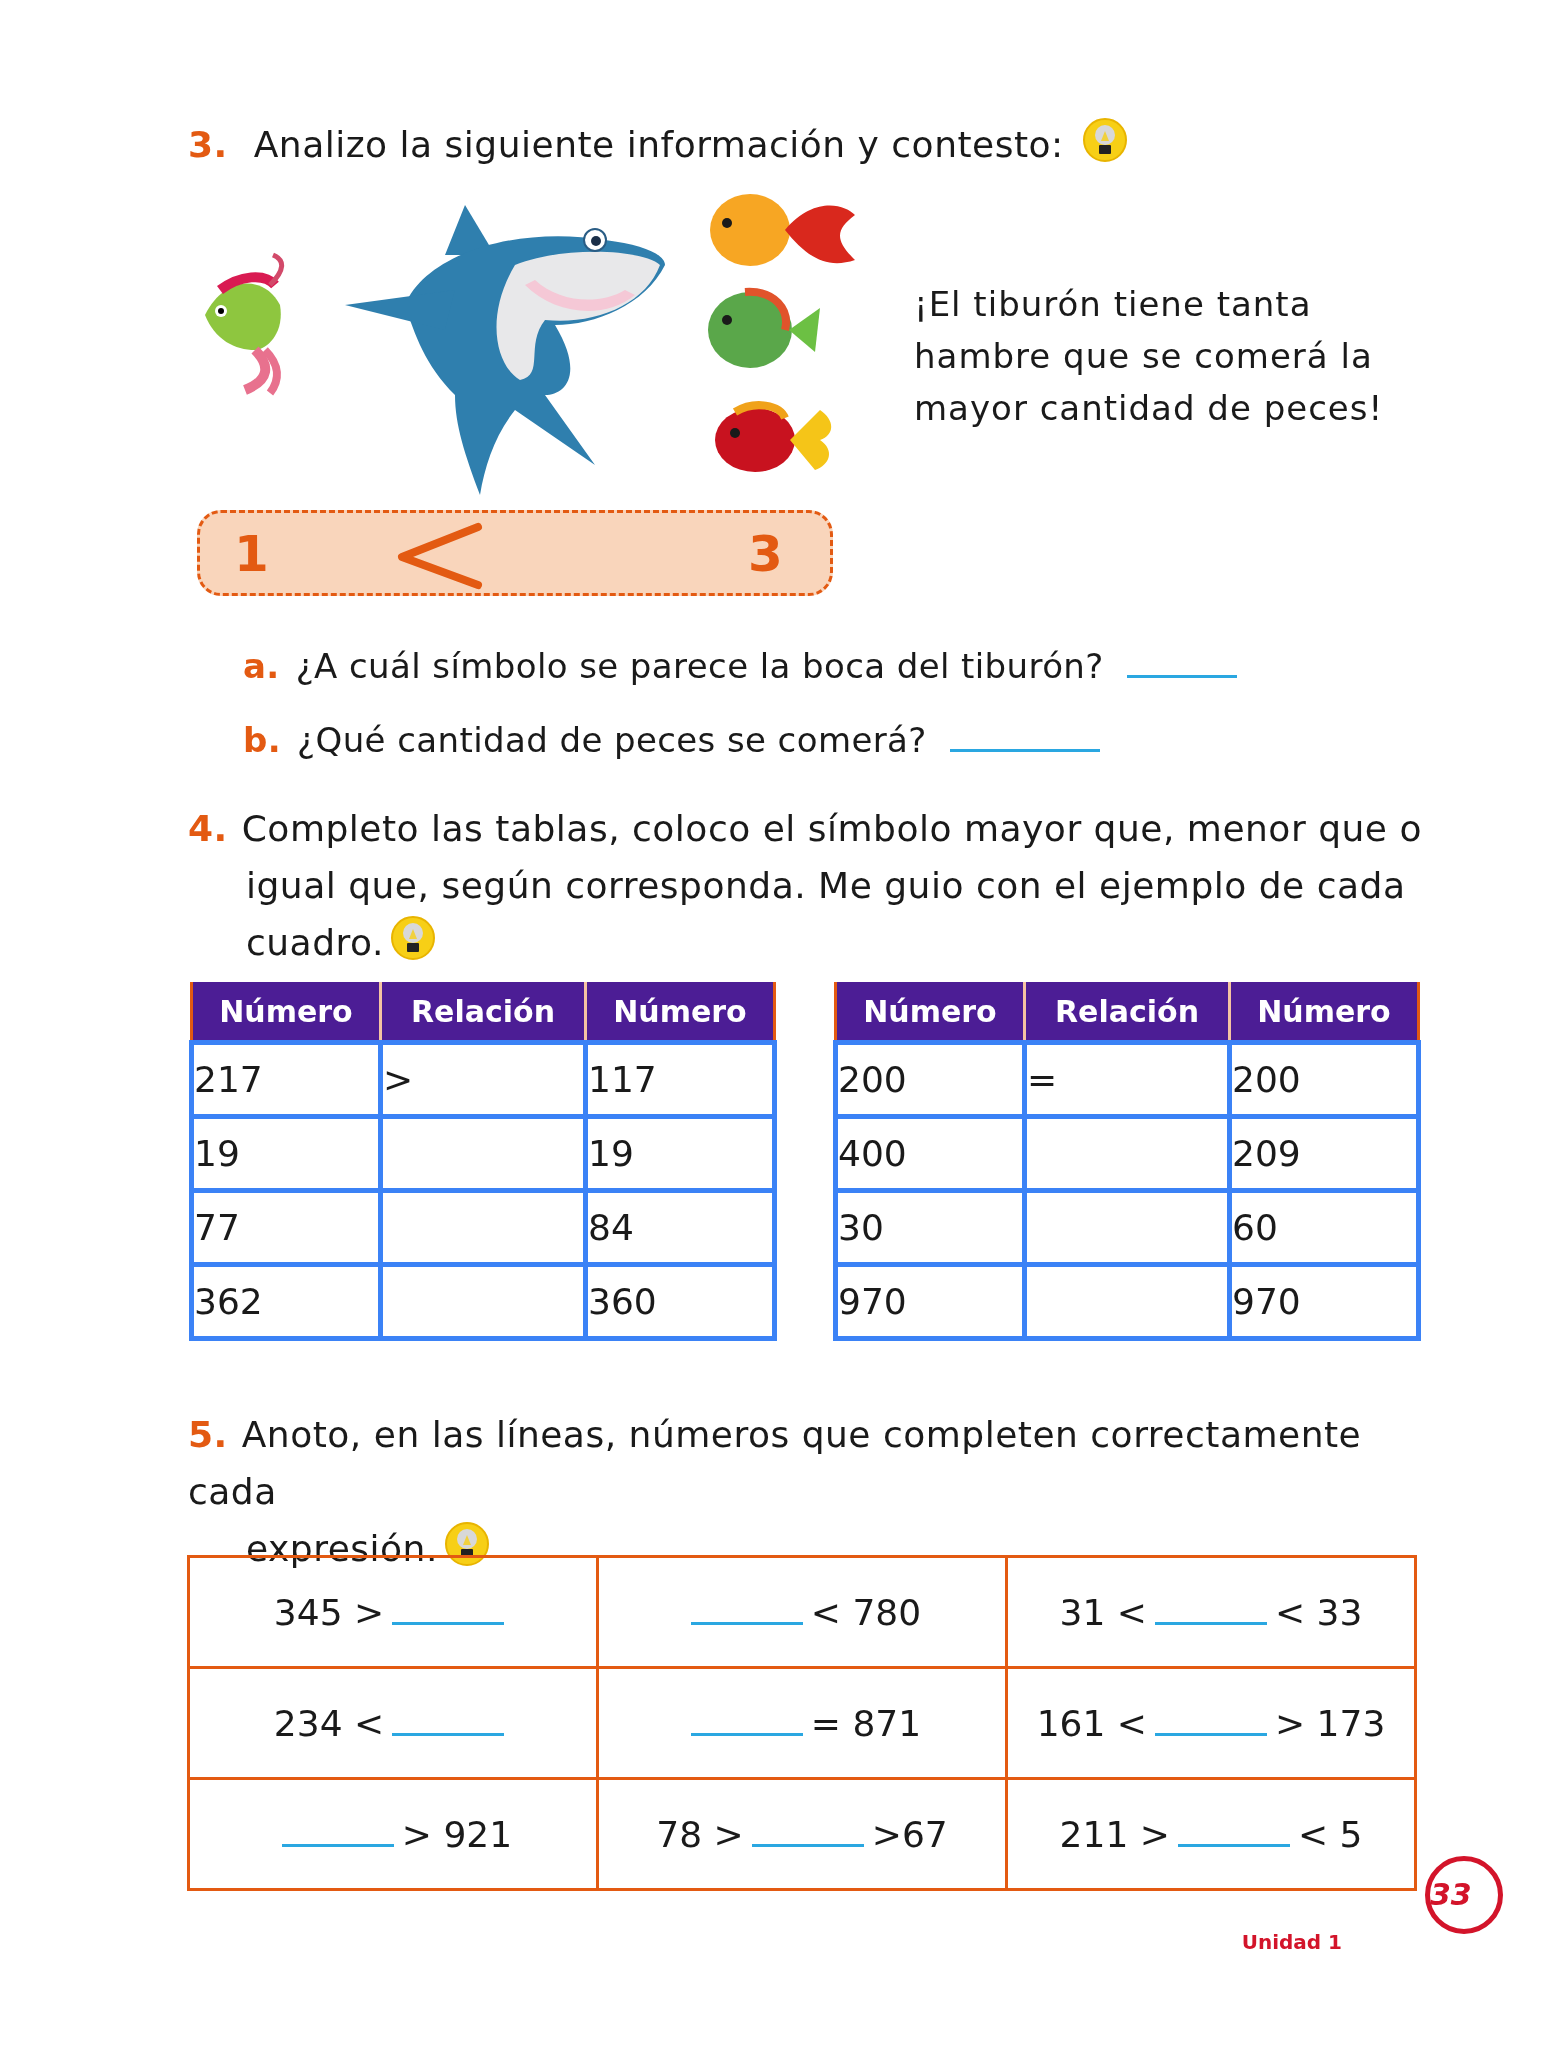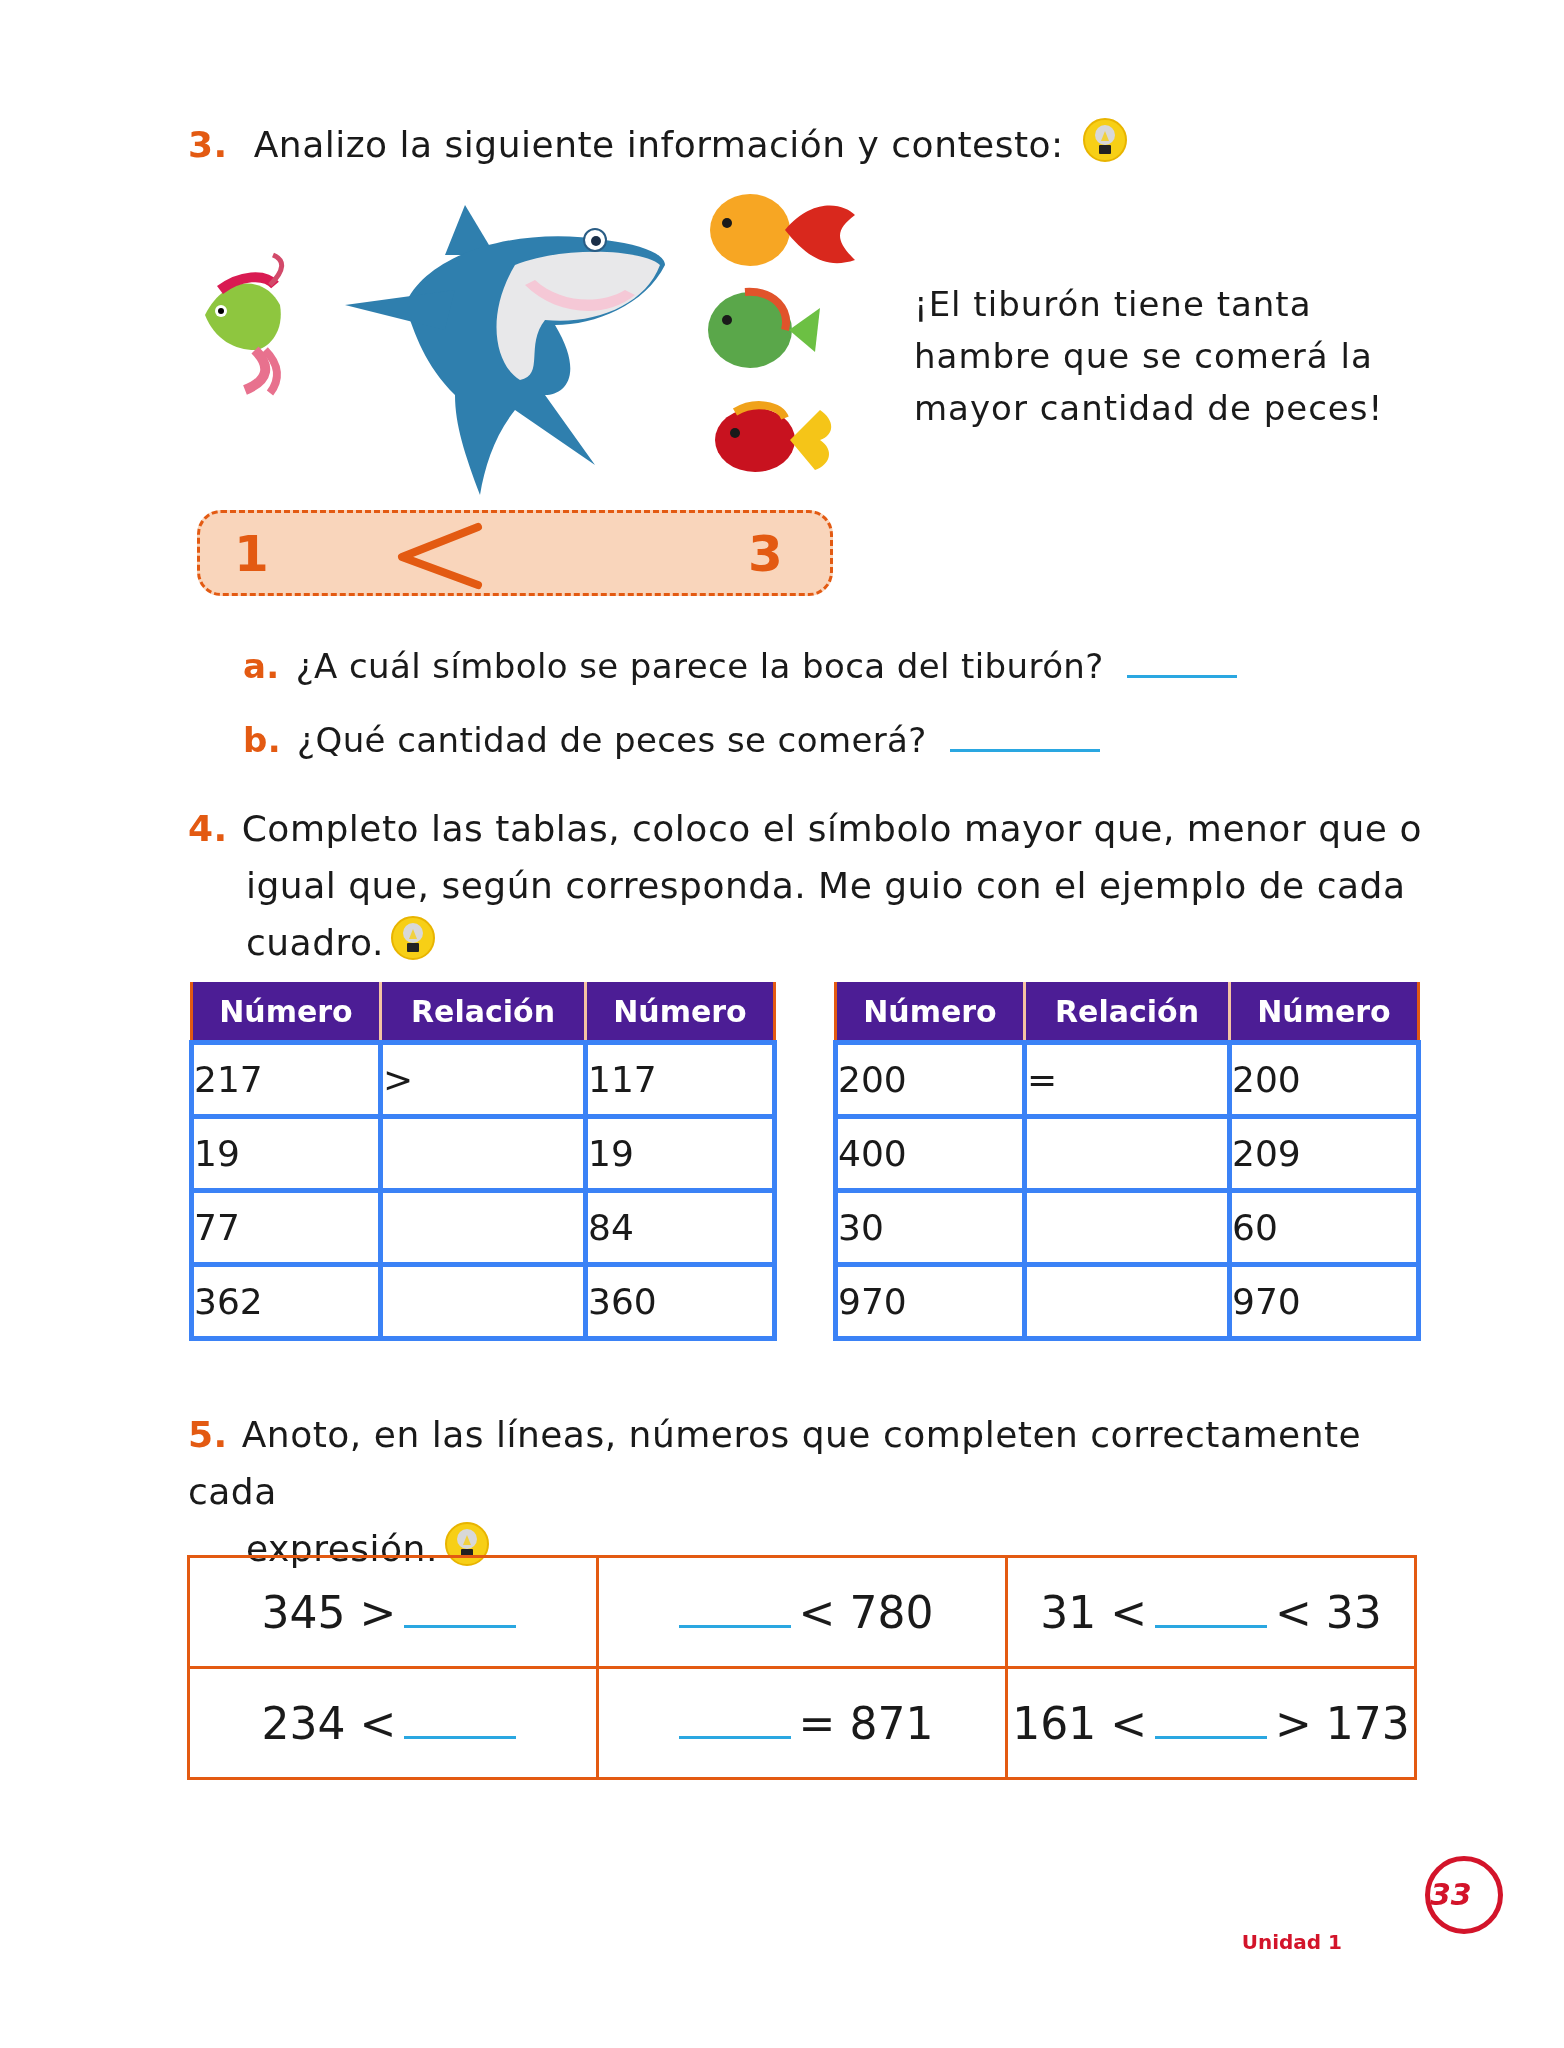--- a/index.html
+++ b/index.html
@@ -20,21 +20,21 @@
 
   
   table.cmp { position:absolute; border-collapse:collapse; }
   table.cmp th { background:#4c1d95; color:#ffffff; font-size:30px; font-weight:bold;
                  height:58px; border-left:3px solid #f6c3a2; border-right:3px solid #f6c3a2; padding:0; }
   table.cmp th:first-child { border-left:3px solid #e35a12; }
   table.cmp th:last-child { border-right:3px solid #e35a12; }
   table.cmp td { border:5px solid #3b82f6; height:69px; font-size:36px; padding:0; }
 
   table.expr { position:absolute; left:187px; top:1555px; border-collapse:collapse; }
-  table.expr td { border:3px solid #e35a12; width:406px; height:108px; font-size:44px; text-align:center; padding:0; }
+  table.expr td { border:3px solid #e35a12; width:406px; height:108px; font-size:36px; text-align:center; padding:0; }
   .expr .blank { width:112px; margin:0 8px; }
 
   .footer-unit { right:222px; top:1930px; font-size:20px; font-weight:bold; color:#d3142a; }
   .footer-circle { left:1425px; top:1856px; width:68px; height:68px; border:5px solid #d3142a;
                    border-radius:50%; box-sizing:content-box; text-align:left;font-style:italic; }
   .footer-circle span { display:block; line-height:68px; font-size:30px; font-weight:bold; color:#d3142a; }
 </style>
 </head>
 <body>
 
@@ -203,19 +203,24 @@
       <tr>
     <td><span>345 &gt;</span><span class="blank"></span><span></span></td>
     <td><span></span><span class="blank"></span><span>&lt; 780</span></td>
     <td><span>31 &lt;</span><span class="blank"></span><span>&lt; 33</span></td>
   </tr>
   <tr>
     <td><span>234 &lt;</span><span class="blank"></span><span></span></td>
     <td><span></span><span class="blank"></span><span>= 871</span></td>
     <td><span>161 &lt;</span><span class="blank"></span><span>&gt; 173</span></td>
   </tr>
+  <tr>
+    <td><span></span><span class="blank"></span><span>&gt; 921</span></td>
+    <td><span>78 &gt;</span><span class="blank"></span><span>&gt;67</span></td>
+    <td><span>211 &gt;</span><span class="blank"></span><span>&lt; 5</span></td>
+  </tr>
 </tbody>
   </table>
 
 <div class="abs footer-unit">Unidad 1</div>
 <div class="abs footer-circle">
   <span>33</span>
 </div>
 
 </body></html>

